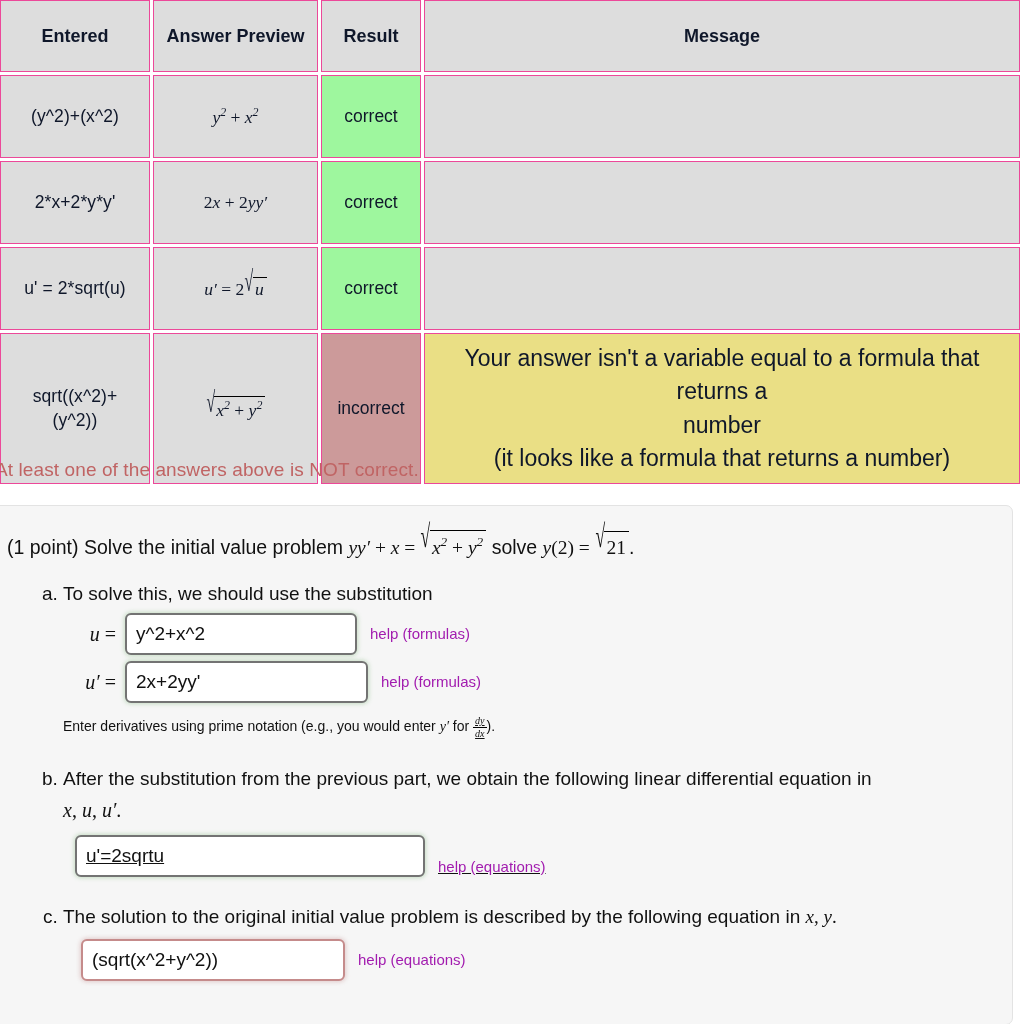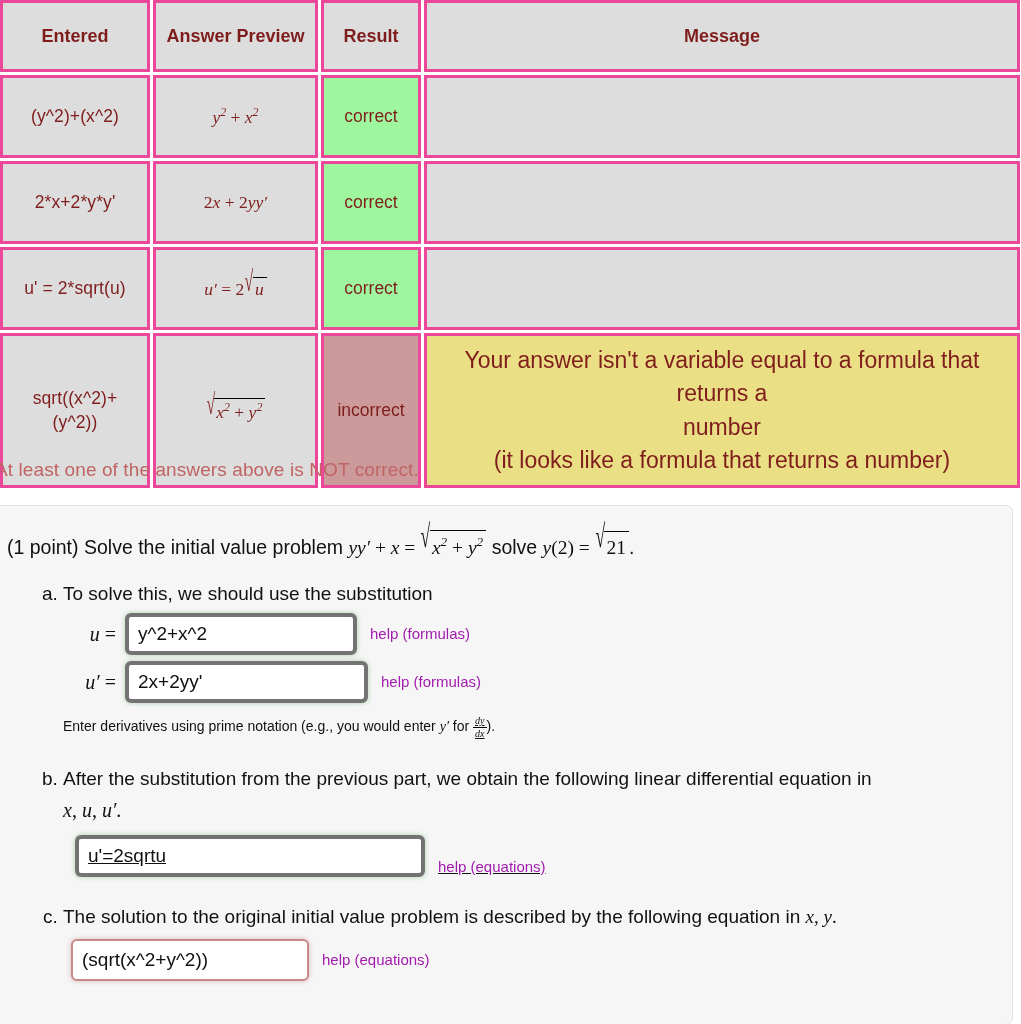--- a/index.html
+++ b/index.html
@@ -59,25 +59,25 @@
     border-collapse: separate;
     border-spacing: 3px;
     width: 1026px;
     margin-left: -3px;
     margin-top: -3px;
     table-layout: fixed;
     background: #ffffff;
   }
   table.results th, table.results td {
     background: #dddddd;
-    border: 3px solid #ec4899;
+    border: 1px solid #ec4899;
     text-align: center;
     vertical-align: middle;
     font-size: 17.5px;
-    color: #7f1d1d;
+    color: #0f172a;
     padding: 4px 6px;
   }
   table.results th {
     font-weight: bold;
     height: 72px;
     font-size: 18px;
   }
   .col-entered  { width: 150px; }
   .col-preview  { width: 165px; }
   .col-result   { width: 100px; }
@@ -163,31 +163,31 @@
     font-family: "Liberation Sans", sans-serif;
     font-size: 19px;
     color: #111;
     padding: 6px 9px;
     border-radius: 6px;
     background: #ffffff;
     outline: none;
     height: 42px;
   }
   input.answer.ok {
-    border: 4px solid #737373;
+    border: 2px solid #737373;
     box-shadow: 0 0 4px 1px rgba(140,190,135,0.45);
   }
   input.answer.bad {
     border: 2px solid #c58b8b;
     box-shadow: 0 0 4px 1px rgba(200,150,150,0.45);
   }
   .w-a1 { width: 232px; }
   .w-a2 { width: 243px; }
   .w-b  { width: 350px; }
-  .w-c  { width: 238px; }
+  .w-c  { width: 264px; margin-left: 10px; }
 
   a.help {
     color: #a21caf;
     text-decoration: none;
     font-size: 15px;
     margin-left: 13px;
     white-space: nowrap;
   }
   .note { margin-top: 12px; font-size: 14px; }
   .part-b-vars { margin-top: 4px; font-size: 20px; }

